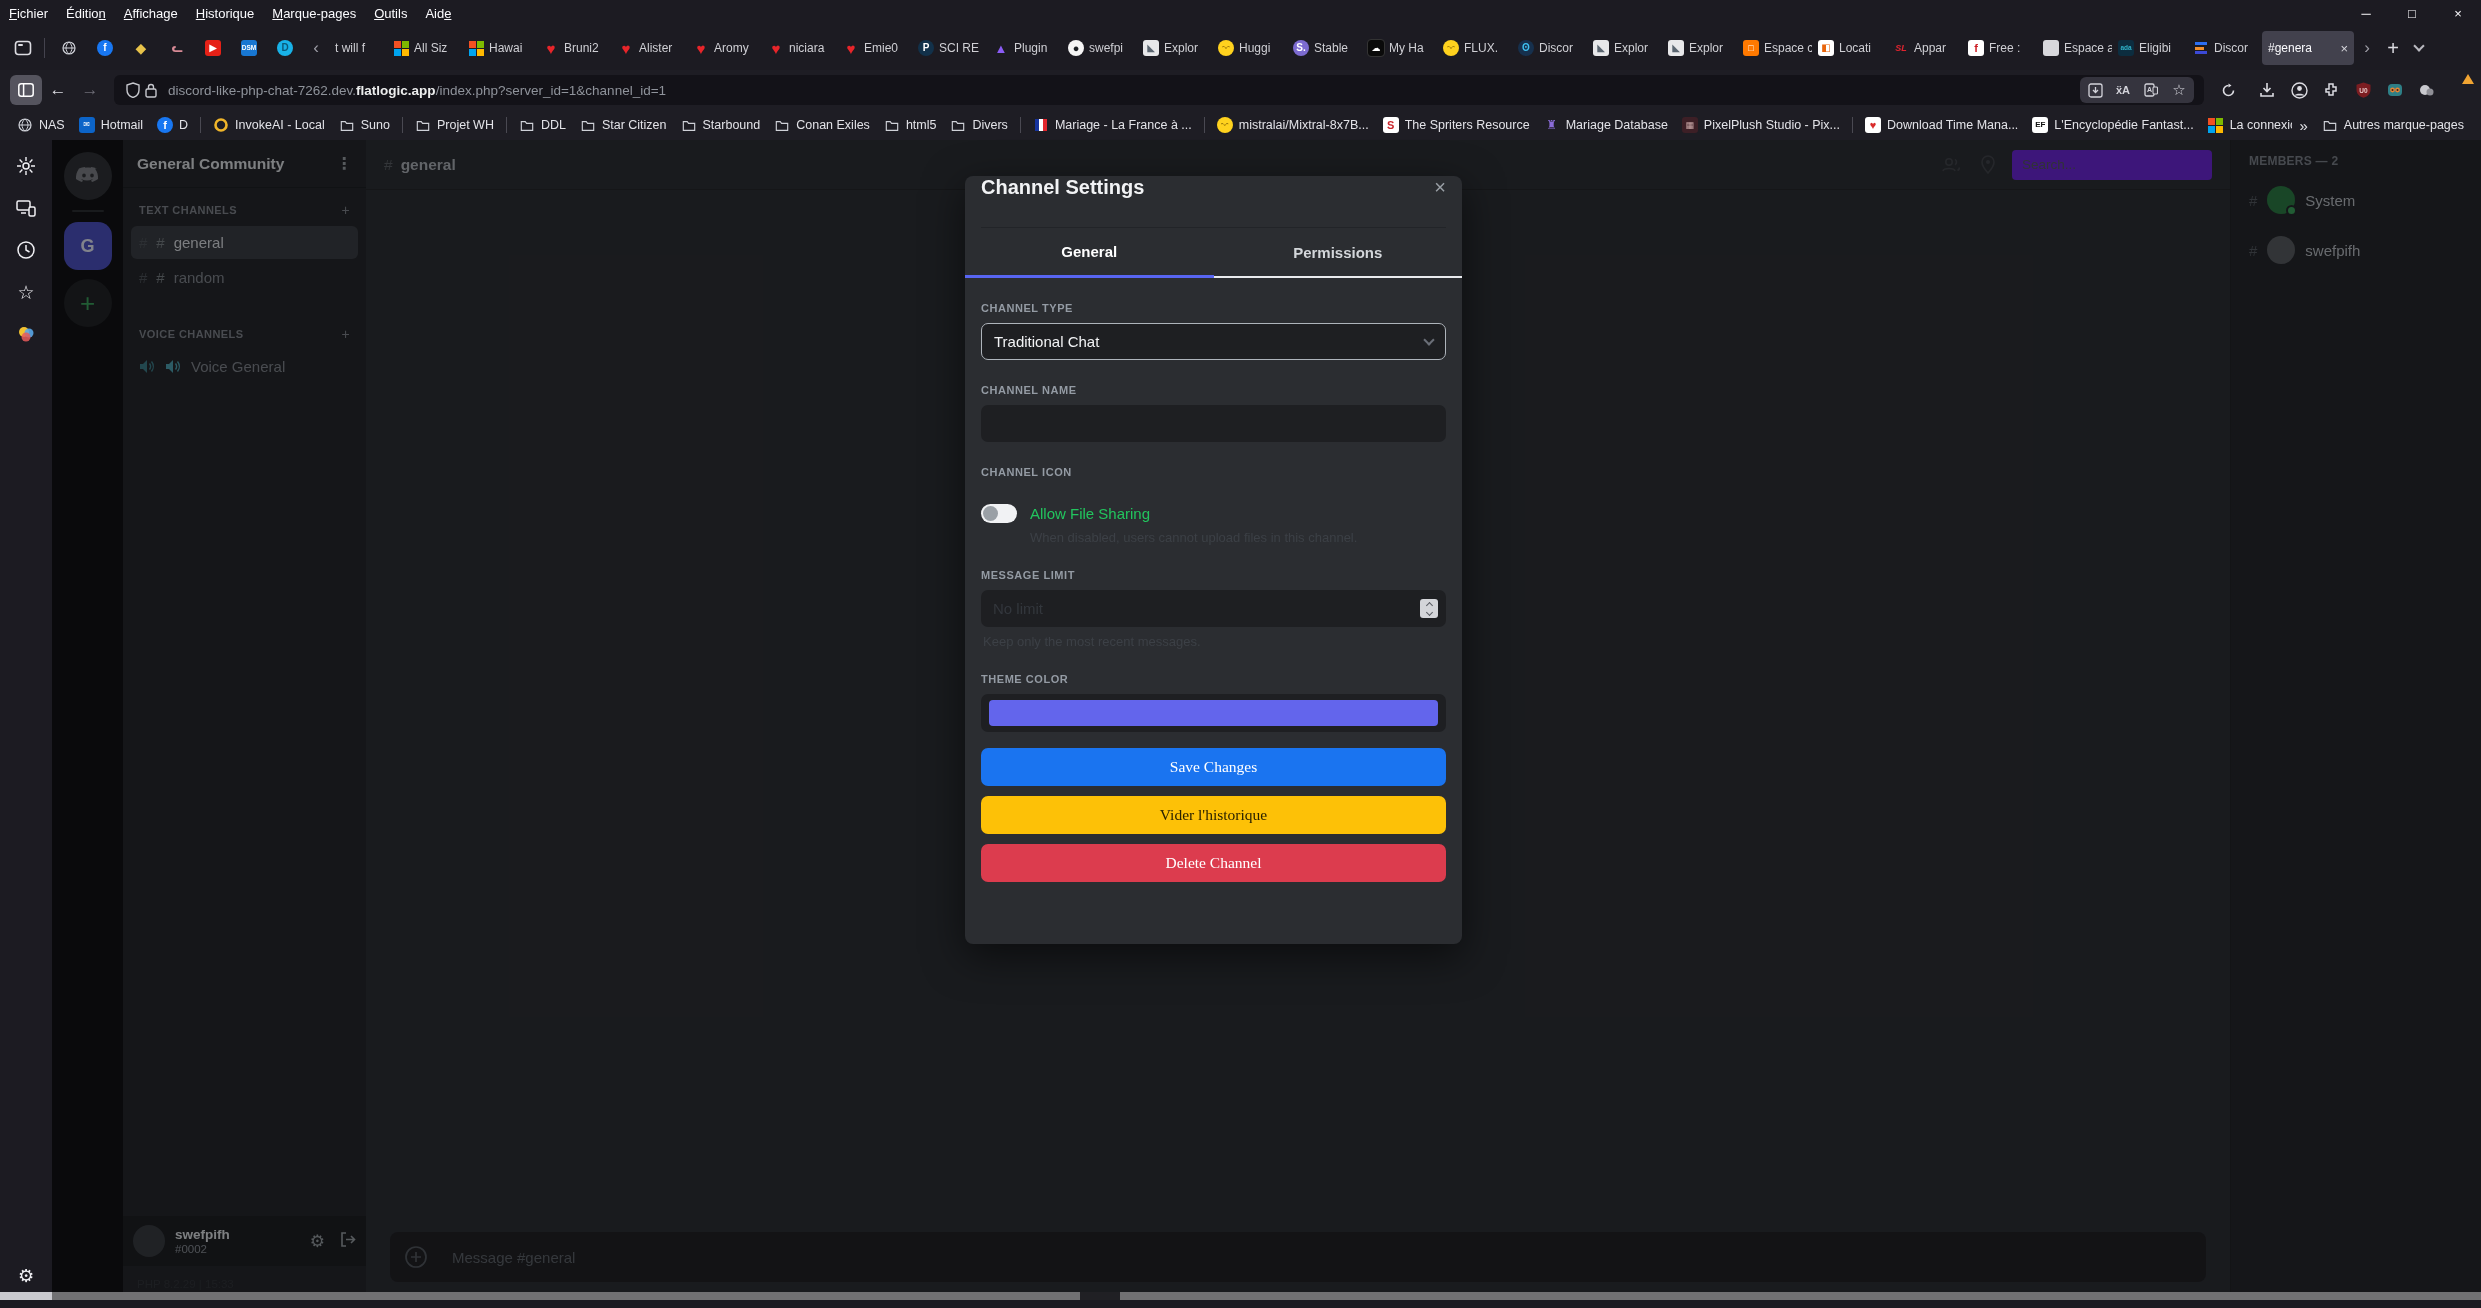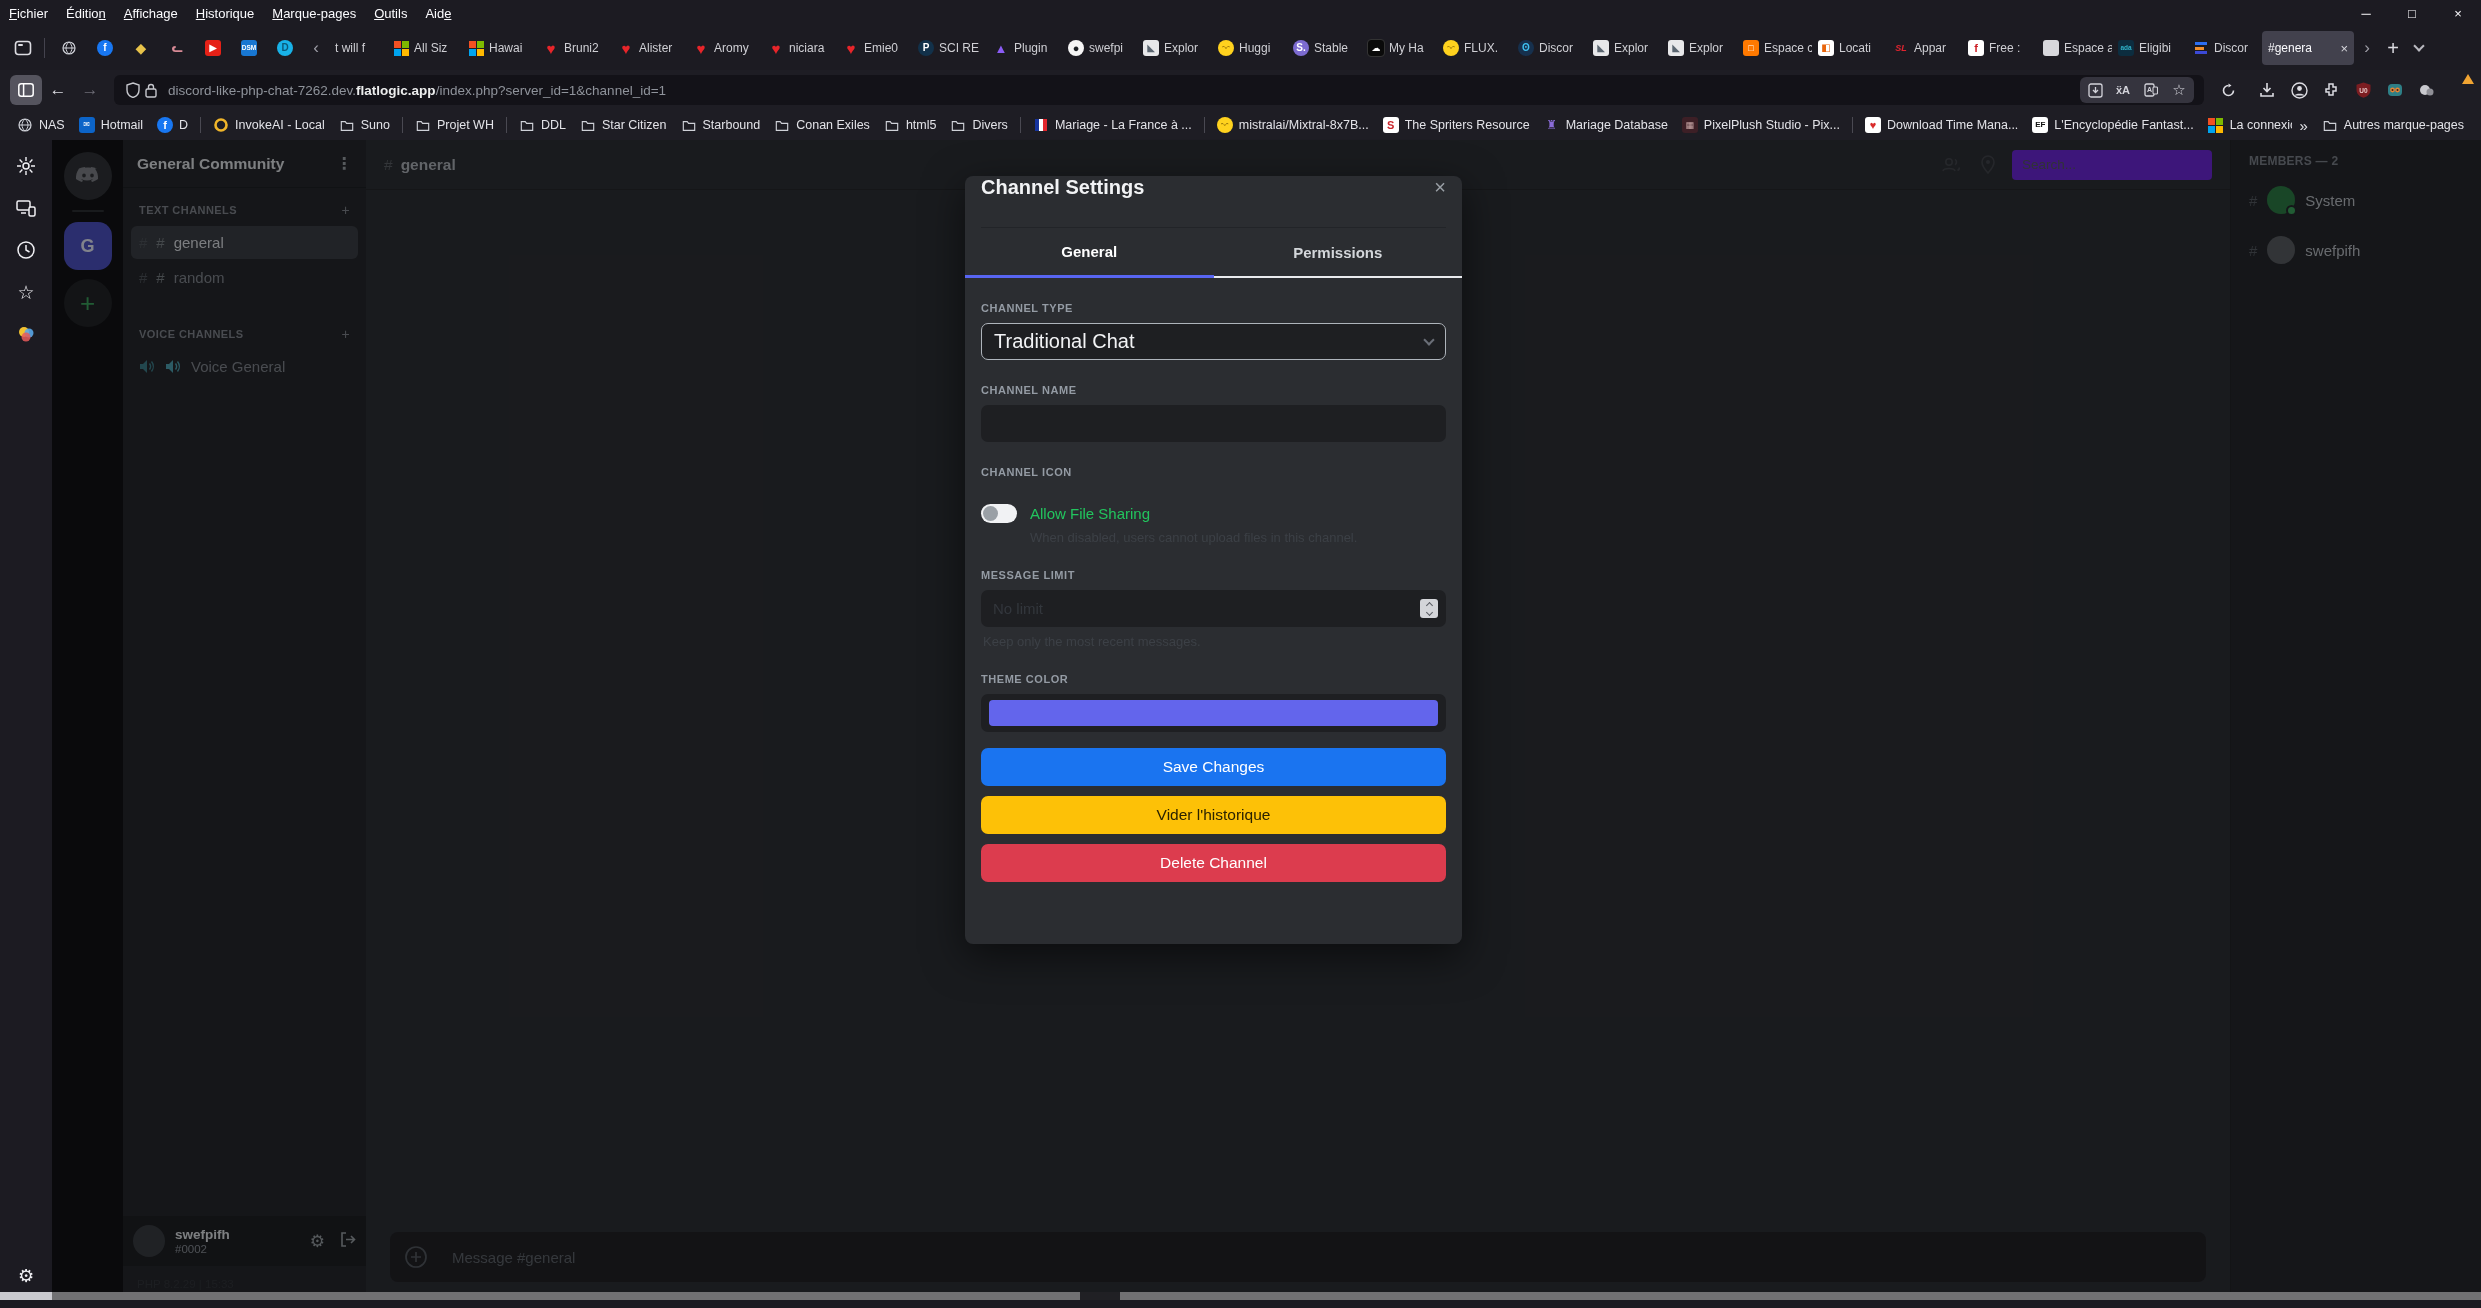--- a/index.html
+++ b/index.html
@@ -98,38 +98,38 @@
 
   
   .modal { position:absolute; left:965px; top:36px; width:497px; height:768px; background:#2b2d31; border-radius:8px; z-index:10; box-shadow:0 12px 40px rgba(0,0,0,.55); padding:0 16px; }
   .m-head { height:52px; display:flex; align-items:flex-start; border-bottom:1px solid #222428; }
   .m-title { font-size:20px; font-weight:bold; color:#f2f3f5; }
   .m-close { margin-left:auto; color:#9aa0a6; font-size:20px; }
   .m-tabs { display:flex; height:50px; margin:0 -16px; }
   .m-tab { flex:1; display:flex; align-items:center; justify-content:center; font-size:15px; font-weight:600; color:#d3d6da; border-bottom:2px solid #e9ebee; }
   .m-tab.active { color:#fff; border-bottom:3px solid #5865f2; }
   .m-label { font-size:11px; font-weight:bold; letter-spacing:.05em; color:#949ba4; margin:24px 0 9px 0; }
-  .m-select { height:37px; background:#1e1f22; border:1px solid #aeb4bb; border-radius:7px; display:flex; align-items:center; padding:0 12px; color:#f2f3f5; font-size:20px; }
+  .m-select { height:37px; background:#1e1f22; border:1px solid #aeb4bb; border-radius:7px; display:flex; align-items:center; padding:0 12px; color:#f2f3f5; font-size:15px; }
   .m-select .chev { border-color:#6b6f78; margin-left:auto; }
   .m-input { width:100%; height:37px; background:#1e1f22; border:none; border-radius:7px; color:#f2f3f5; font-size:15px; padding:0 12px; outline:none; }
   .m-input.limit::placeholder { color:#33373d; }
   .toggle-row { display:flex; align-items:center; gap:13px; margin-top:26px; }
   .toggle { width:36px; height:19px; background:#f1f2f4; border-radius:10px; position:relative; flex-shrink:0; }
   .toggle .knob { position:absolute; left:2px; top:2px; width:15px; height:15px; border-radius:50%; background:#9aa0a6; }
   .toggle-label { color:#22c55e; font-size:15px; }
   .m-help { font-size:13px; color:#3c4046; margin:7px 0 0 49px; }
   .m-help.nolead { margin-left:2px; }
   .limit-wrap { position:relative; }
   .spinner { position:absolute; right:8px; top:9px; width:18px; height:19px; background:#d4d5d9; border-radius:3px; display:flex; flex-direction:column; align-items:center; justify-content:center; gap:2px; }
   .spinner i { width:5px; height:5px; border-right:1.5px solid #5a5d63; border-bottom:1.5px solid #5a5d63; display:block; }
   .spinner .up { transform:rotate(-135deg); margin-top:2px; }
   .spinner .dn { transform:rotate(45deg); margin-bottom:2px; }
   .color-wrap { height:38px; background:#1e1f22; border-radius:7px; padding:6px 8px; }
   .color-swatch { width:100%; height:100%; border-radius:4px; }
-  .m-btn { width:100%; height:38px; border:none; border-radius:7px; font-size:15.5px; margin-top:10px; font-family:Liberation Sans, sans-serif; }
+  .m-btn { width:100%; height:38px; border:none; border-radius:7px; font-size:15.5px; margin-top:10px; font-family:Liberation Serif, serif; }
   .m-btn.b0 { margin-top:16px; color:#fff; }
   .m-btn.b1 { color:#2a2200; font-weight:500; }
   .m-btn.b2 { color:#fff; }
 
   .taskbar-strip { position:absolute; left:0; bottom:0; right:0; height:8px; background:#c9c9ce; }
   .taskbar-strip .notch { position:absolute; left:1080px; width:40px; height:8px; background:#3a3a40; }
 
   svg { display:block; }
 </style>
 </head>

